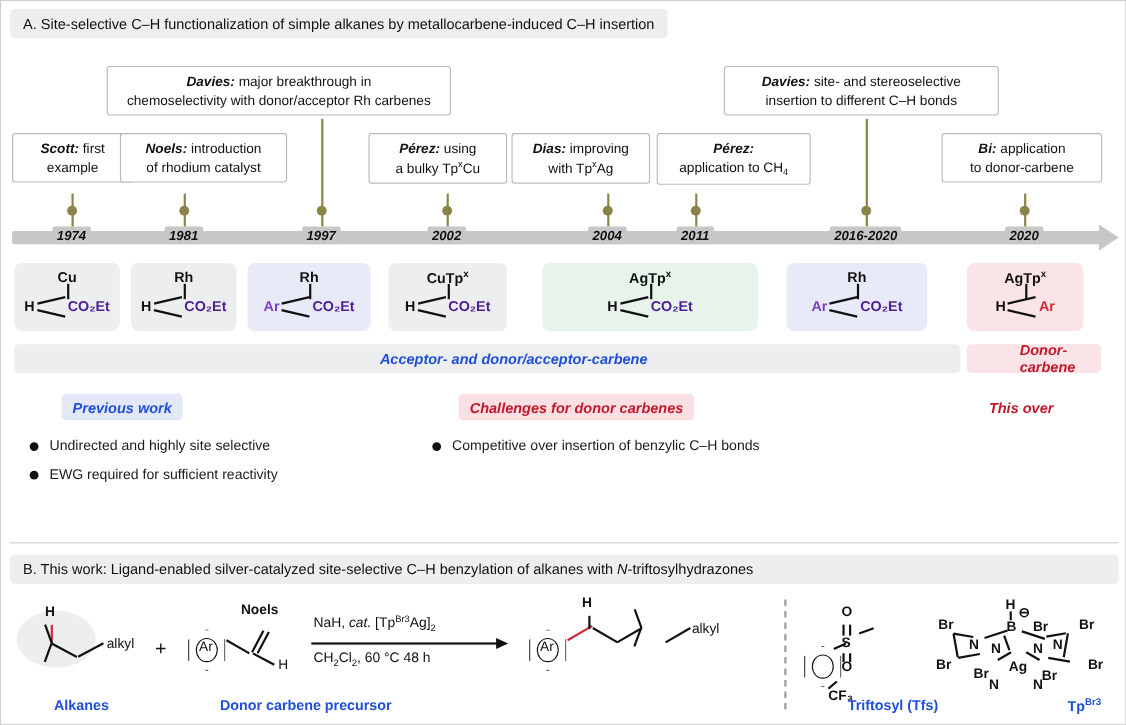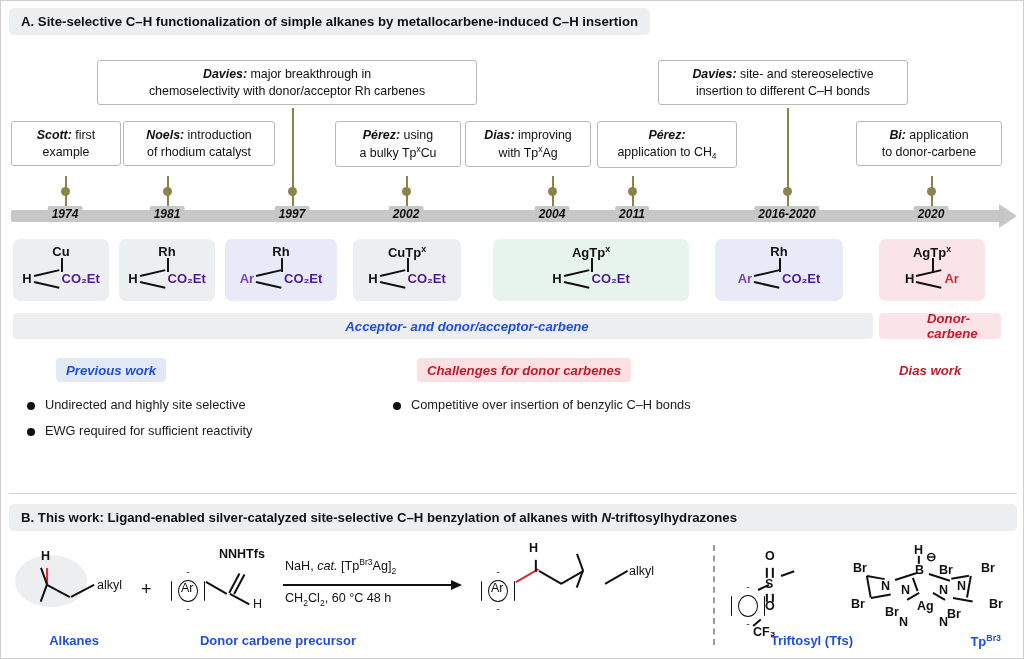--- a/index.html
+++ b/index.html
@@ -11,21 +11,21 @@
     font-size:12.5px;
     color:#1b1b1b;
     position:relative;
     overflow:hidden;
     border:1px solid #cfcfcf;
   }
   .panel-title {
     position:absolute;
     background:#eceeef;
     border-radius:5px;
-    font-weight:bold;
+    font-weight:normal;
     font-size:13.2px;
     color:#111;
     padding:6px 12px;
     white-space:nowrap;
   }
   #panelA { left:8px; top:7px; }
   #panelB { left:8px; top:503px; width:1008px; }
 
   
   .callout {
@@ -218,28 +218,28 @@
 
 <div class="panel-title" id="panelA">A. Site-selective C–H functionalization of simple alkanes by metallocarbene-induced C–H insertion</div>
 
 <div class="callout" style="left:10px; top:120px; width:110px;">
   <div><i>Scott:</i> first</div>
   <div>example</div>
 </div>
 <div class="stem" style="left:64px; top:175px; height:30px;"></div>
 <div class="dot" style="left:60px; top:186px;"></div>
 
-<div class="callout" style="left:122px; top:120px; width:152px;">
+<div class="callout" style="left:108px; top:120px; width:152px;">
   <div><i>Noels:</i> introduction</div>
   <div>of rhodium catalyst</div>
 </div>
 <div class="stem" style="left:166px; top:175px; height:30px;"></div>
 <div class="dot" style="left:162px; top:186px;"></div>
 
-<div class="callout" style="left:96px; top:59px; width:380px;">
+<div class="callout" style="left:96px; top:59px; width:313px;">
   <div><i>Davies:</i> major breakthrough in</div>
   <div>chemoselectivity with donor/acceptor Rh carbenes</div>
 </div>
 <div class="stem" style="left:291px; top:107px; height:98px;"></div>
 <div class="dot" style="left:287px; top:186px;"></div>
 
 <div class="callout" style="left:334px; top:120px; width:126px;">
   <div><i>Pérez:</i> using</div>
   <div>a bulky Tp<sup>x</sup>Cu</div>
 </div>
@@ -353,21 +353,21 @@
     <span class="bondline"></span>
     <span class="arred">Ar</span>
   </div>
 </div>
 
 <div class="bar" id="bar-acceptor">Acceptor- and donor/acceptor-carbene</div>
 <div class="bar" id="bar-donor">Donor-carbene</div>
 
 <div class="tagbox" id="tag-prev">Previous work</div>
 <div class="tagbox" id="tag-chal">Challenges for donor carbenes</div>
-<div class="tagbox" id="tag-this">Dias work</div>
+<div class="tagbox" id="tag-this">This over</div>
 
 <div class="bullets" id="bullets-left">
   <div class="bullet">Undirected and highly site selective</div>
   <div class="bullet">EWG required for sufficient reactivity</div>
 </div>
 <div class="bullets" id="bullets-right">
   <div class="bullet">Competitive over insertion of benzylic C–H bonds</div>
 </div>
 
 <div class="divider" style="top:492px;"></div>
@@ -387,21 +387,21 @@
   <div class="s-label" style="left:8px; top:96px; width:90px;">Alkanes</div>
 
   <div class="plus" style="left:140px; top:42px;">+</div>
 
   <div class="hex" style="left:170px; top:35px;"></div>
   <div class="hexinner" style="left:177px; top:43px;"></div>
   <div class="txt" style="left:180px; top:44px;">Ar</div>
   <div class="line" style="left:205px; top:44px; width:24px; transform:rotate(30deg);"></div>
   <div class="line" style="left:228px; top:55px; width:22px; transform:rotate(-62deg);"></div>
   <div class="line" style="left:233px; top:56px; width:22px; transform:rotate(-62deg);"></div>
-  <div class="txtb blue" style="left:218px; top:10px;">NNHTfs</div>
+  <div class="txtb blue" style="left:218px; top:10px;">Noels</div>
   <div class="line" style="left:229px; top:56px; width:22px; transform:rotate(28deg);"></div>
   <div class="txt" style="left:252px; top:60px;">H</div>
   <div class="s-label" style="left:145px; top:96px; width:210px;">Donor carbene precursor</div>
 
   <div class="cond" style="left:284px; top:20px;">NaH, <i>cat.</i> [Tp<sup>Br3</sup>Ag]<sub>2</sub></div>
   <div class="arrow-line" style="left:282px; top:47px; width:170px;"></div>
   <div class="arrow-head" style="left:450px; top:43px;"></div>
   <div class="cond" style="left:284px; top:54px;">CH<sub>2</sub>Cl<sub>2</sub>, 60 °C 48 h</div>
 
   <div class="hex" style="left:480px; top:35px;"></div>

